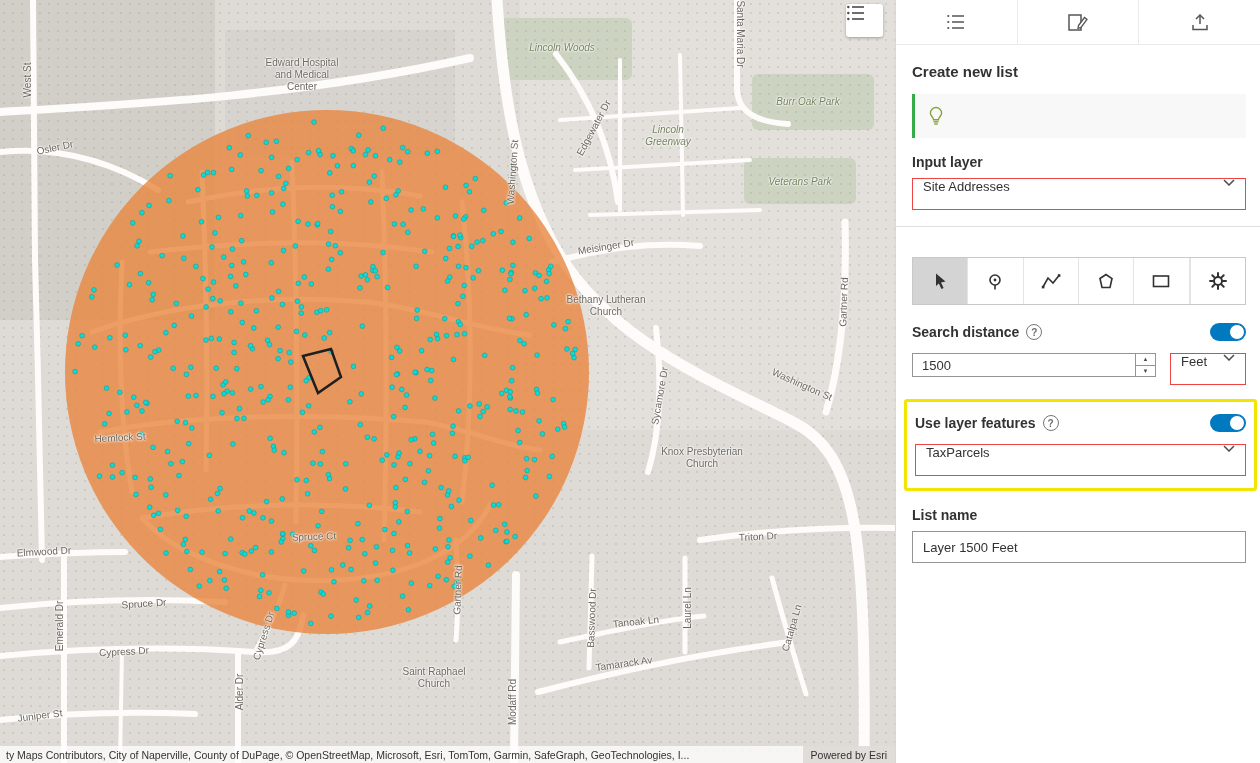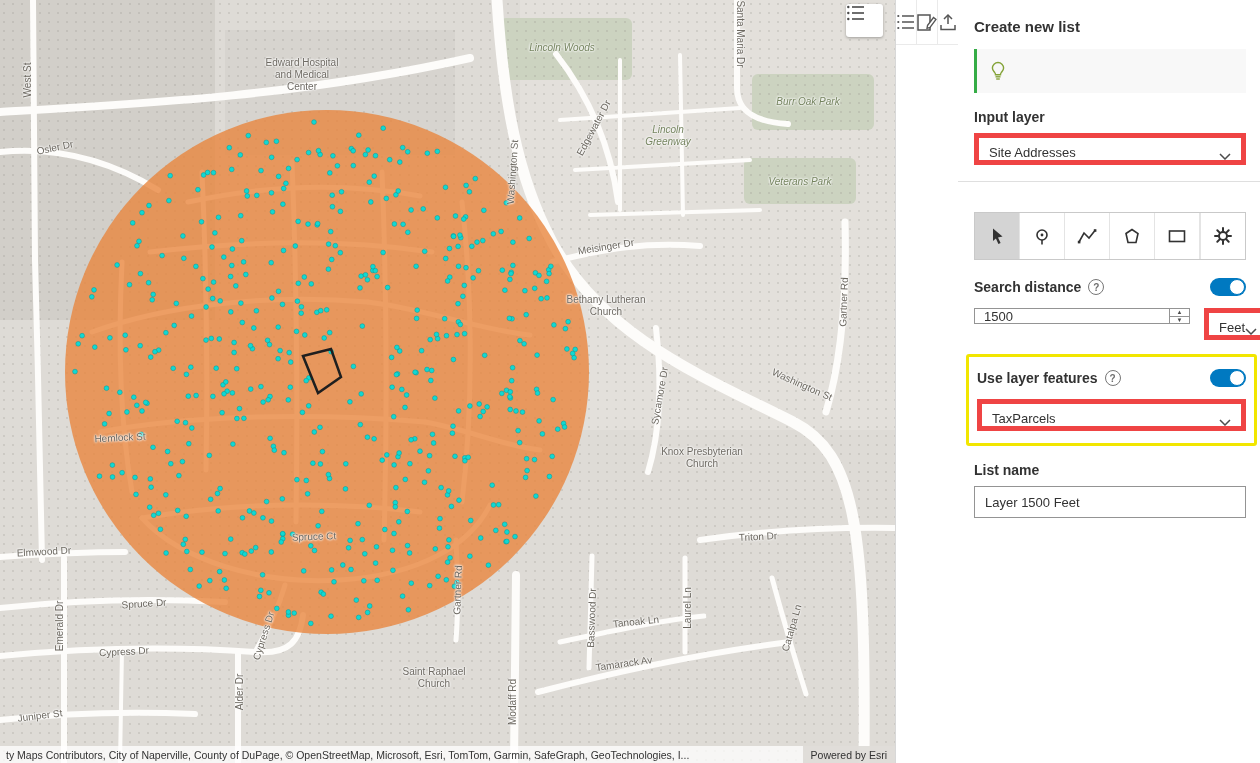--- a/index.html
+++ b/index.html
@@ -21,50 +21,50 @@
   .map-label.place{color:#6e6a63;}
   .pt{fill:var(--dot,#0fd9d3);stroke:#0b9494;stroke-width:.5;}
   .map-btn{position:absolute;top:4px;right:12px;width:37px;height:33px;background:#fff;border-radius:3px;
     box-shadow:0 1px 3px rgba(0,0,0,.3);display:flex;align-items:center;justify-content:center;cursor:pointer;}
   .attribution{position:absolute;bottom:0;left:0;right:0;height:17px;display:flex;align-items:center;
     font-size:10.5px;color:#323232;}
   .attr-text{flex:1;background:rgba(255,255,255,.75);padding:1px 6px;white-space:nowrap;overflow:hidden;height:100%;display:flex;align-items:center;}
   .powered{background:rgba(223,221,217,.95);padding:1px 8px;white-space:nowrap;height:100%;display:flex;align-items:center;}
 
   
-  .panel{width:365px;height:763px;background:#fff;display:flex;flex-direction:row;border-left:1px solid #d8d8d8;}
+  .panel{width:365px;height:763px;background:#fff;display:flex;flex-direction:column;border-left:1px solid #d8d8d8;}
   .tabs{display:flex;height:45px;border-bottom:1px solid #eaeaea;flex:0 0 45px;}
   .tab{flex:1;display:flex;align-items:center;justify-content:center;border-right:1px solid #eaeaea;cursor:pointer;background:#fff;}
   .tab:last-child{border-right:none;}
   .content{flex:1;display:flex;flex-direction:column;padding:12px 14px 6px 16px;overflow:hidden;}
   .panel-title{font-size:15px;font-weight:bold;color:#323232;margin:6px 0 14px;}
   .info{display:flex;background:#f8f8f8;border-left:3px solid var(--green,#35ac46);padding:12px 10px 12px 8px;gap:8px;}
   .bulb-wrap{width:26px;display:flex;align-items:center;justify-content:center;flex:0 0 26px;}
   .info-text{font-size:13px;line-height:19px;color:#4a4a4a;}
   .field-label{font-size:14px;font-weight:bold;color:#323232;margin:16px 0 8px;}
-  .select{height:32px;border:5px solid #ef4444;display:flex;align-items:flex-end;justify-content:space-between;
+  .select{height:32px;border:1px solid #ef4444;display:flex;align-items:flex-start;justify-content:space-between;
     padding:0 10px;font-size:13px;color:#323232;background:#fff;cursor:pointer;}
   .divider{height:1px;background:#dfdfdf;margin:16px -14px 16px -16px;flex:0 0 1px;}
   .searchbox{height:32px;border:1px solid #949494;display:flex;align-items:center;padding:0 9px;gap:9px;background:#fff;}
   .searchbox input{border:none;outline:none;flex:1;font-size:13px;color:#323232;font-family:inherit;background:transparent;}
   .searchbox input::placeholder{color:#6e6e6e;}
   .toolbar{display:flex;border:1px solid #c9c9c9;height:48px;margin-top:14px;align-items:stretch;background:#fff;}
   .tool{width:57px;display:flex;align-items:center;justify-content:center;border-right:1px solid #e4e4e4;cursor:pointer;}
   .tool.active{background:#d4d4d4;}
   .tool-spacer{flex:1;}
   .tool.gear{border-right:none;border-left:1px solid #e4e4e4;}
   .section-row{display:flex;align-items:center;justify-content:space-between;margin-top:18px;}
   .label-inline{display:flex;align-items:center;gap:7px;font-size:14px;font-weight:bold;color:#323232;}
   .help{width:16px;height:16px;border-radius:50%;border:1px solid #767676;color:#6e6e6e;font-size:10px;font-weight:bold;
     display:flex;align-items:center;justify-content:center;cursor:pointer;flex:0 0 16px;}
   .toggle{width:36px;height:18px;border-radius:10px;background:var(--accent,#0079c1);position:relative;cursor:pointer;flex:0 0 36px;}
   .toggle .knob{position:absolute;right:1px;top:1px;width:16px;height:16px;border-radius:50%;background:#fff;
     border:1px solid var(--accent,#0079c1);}
   .row2{display:flex;gap:14px;margin-top:12px;}
-  .num-input{flex:1;display:flex;border:1px solid #949494;height:16px;background:#fff;}
+  .num-input{flex:1;display:flex;border:1px solid #949494;height:24px;background:#fff;gap:28px;}
   .num-input input{flex:1;border:none;outline:none;padding:0 9px;font-size:13px;color:#323232;font-family:inherit;min-width:0;}
   .stepper{width:20px;border-left:1px solid #949494;display:flex;flex-direction:column;}
   .step{flex:1;display:flex;align-items:center;justify-content:center;font-size:6px;color:#4c4c4c;cursor:pointer;line-height:1;}
   .step + .step{border-top:1px solid #949494;}
   .unit-select{flex:1;}
   .highlight{border:3px solid var(--yellow,#f2e600);border-radius:3px;margin:14px -11px 0 -8px;padding:8px 8px 12px 8px;}
   .highlight .section-row{margin-top:4px;}
   .selected-row{display:flex;align-items:center;gap:8px;color:var(--accent,#0079c1);font-size:13px;margin:13px 0 0 2px;cursor:pointer;}
   .list-name-input{width:100%;height:32px;border:1px solid #949494;padding:0 10px;font-size:13px;color:#323232;font-family:inherit;outline:none;}
   .done-btn{margin-top:auto;height:30px;background:var(--accent,#0079c1);color:#fff;display:flex;align-items:center;

